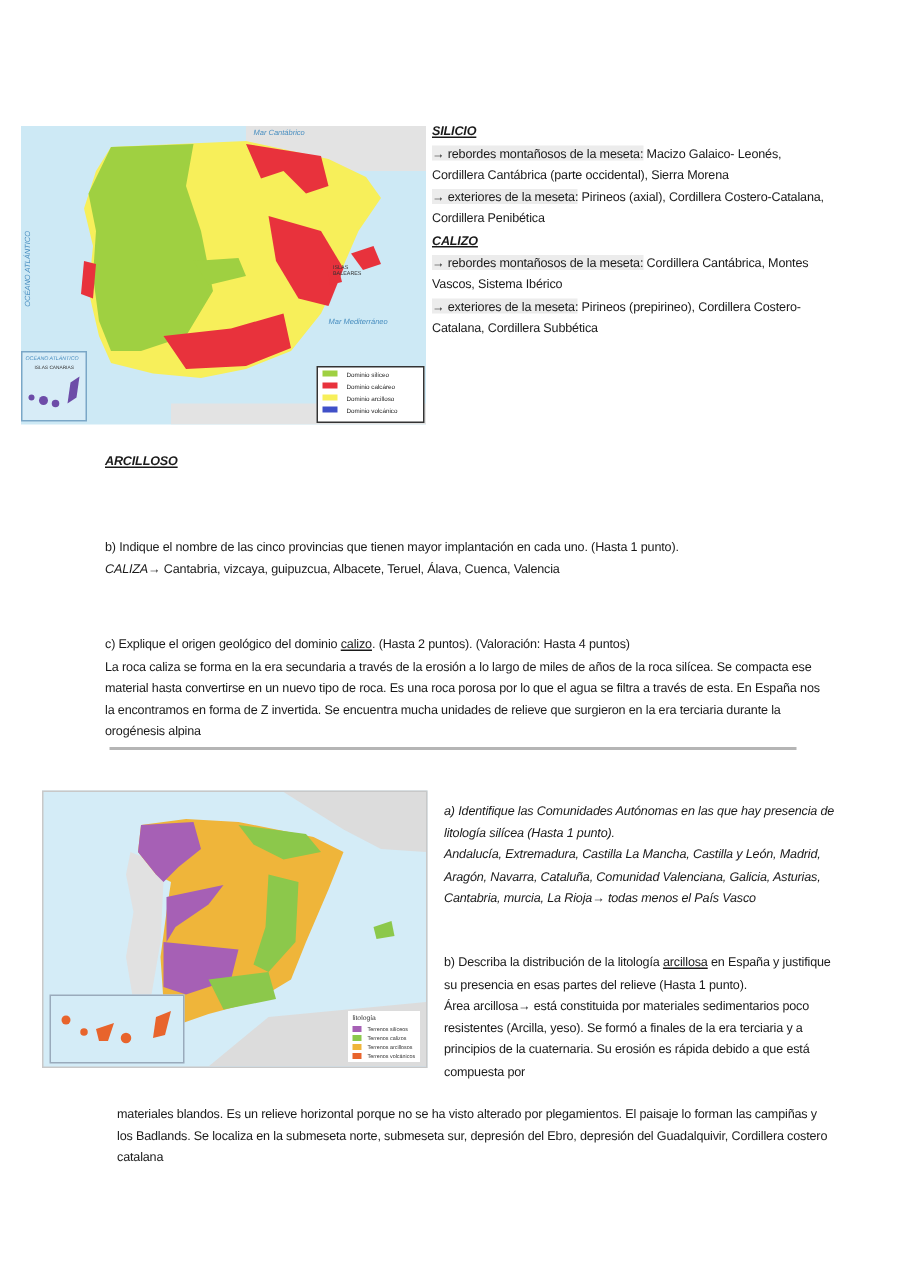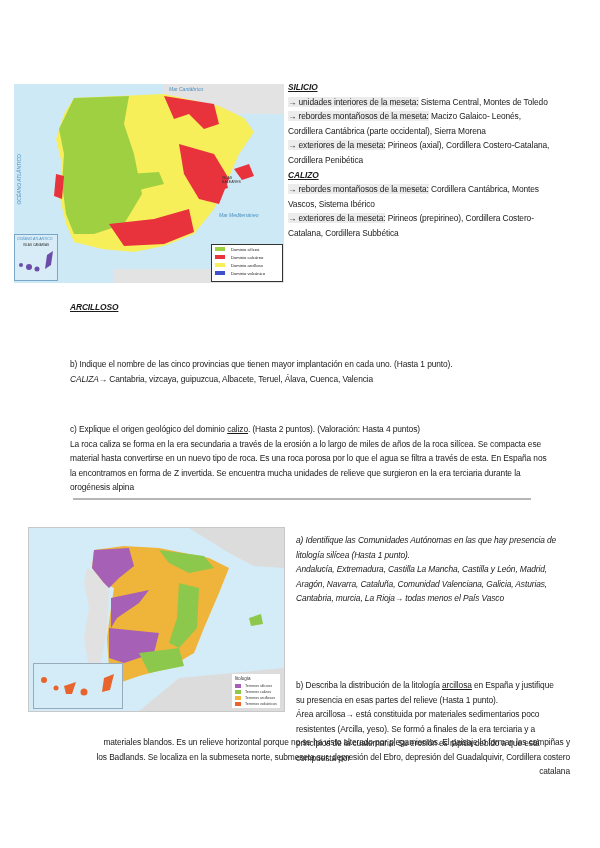--- a/index.html
+++ b/index.html
@@ -80,21 +80,20 @@
       </div>
     <div class="row">
         <span class="sw" style="background:#4050c8"></span>
         <span>Dominio volcánico</span>
       </div>
   </div>
 </div>
 
 <div class="abs txt" style="left:288px; top:80px; width:268px;">
   <p><span class="bi">SILICIO</span></p>
-  <p><span class="hl">→ unidades interiores de la meseta:</span><span> Sistema Central, Montes de Toledo</span></p>
   <p><span class="hl">→ rebordes montañosos de la meseta:</span><span> Macizo Galaico- Leonés, Cordillera Cantábrica (parte occidental), Sierra Morena</span></p>
   <p><span class="hl">→ exteriores de la meseta:</span><span> Pirineos (axial), Cordillera Costero-Catalana, Cordillera Penibética</span></p>
   <p><span class="bi">CALIZO</span></p>
   <p><span class="hl">→ rebordes montañosos de la meseta:</span><span> Cordillera Cantábrica, Montes Vascos, Sistema Ibérico</span></p>
   <p><span class="hl">→ exteriores de la meseta:</span><span> Pirineos (prepirineo), Cordillera Costero-Catalana, Cordillera Subbética</span></p>
 </div>
 
 <div class="abs txt" style="left:70px; top:300px; width:480px;">
   <p><span class="bi">ARCILLOSO</span></p>
 </div>
@@ -153,20 +152,20 @@
         <span>Terrenos volcánicos</span>
       </div>
   </div>
 </div>
 
 <div class="abs txt" style="left:296px; top:533px; width:262px;font-style:italic;">
   <p>a) Identifique las Comunidades Autónomas en las que hay presencia de litología silícea (Hasta 1 punto).</p>
   <p>Andalucía, Extremadura, Castilla La Mancha, Castilla y León, Madrid, Aragón, Navarra, Cataluña, Comunidad Valenciana, Galicia, Asturias, Cantabria, murcia, La Rioja→ todas menos el País Vasco</p>
 </div>
 
-<div class="abs txt" style="left:296px; top:634px; width:262px;margin-top:44px;">
+<div class="abs txt" style="left:296px; top:634px; width:262px;">
   <p><span>b) Describa la distribución de la litología </span><span class="u">arcillosa</span><span> en España y justifique su presencia en esas partes del relieve (Hasta 1 punto).</span></p>
   <p>Área arcillosa→ está constituida por materiales sedimentarios poco resistentes (Arcilla, yeso). Se formó a finales de la era terciaria y a principios de la cuaternaria. Su erosión es rápida debido a que está compuesta por</p>
 </div>
 
-<div class="abs txt" style="left:96px; top:735px; width:474px;text-align:right;">
+<div class="abs txt" style="left:78px; top:735px; width:474px;">
   <p>materiales blandos. Es un relieve horizontal porque no se ha visto alterado por plegamientos. El paisaje lo forman las campiñas y los Badlands. Se localiza en la submeseta norte, submeseta sur, depresión del Ebro, depresión del Guadalquivir, Cordillera costero catalana</p>
 </div>
 
 </body></html>

